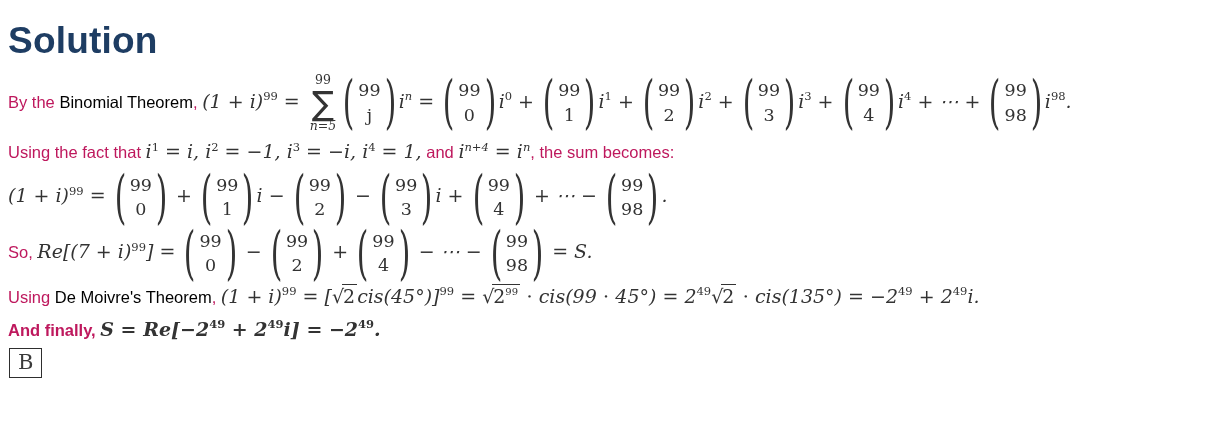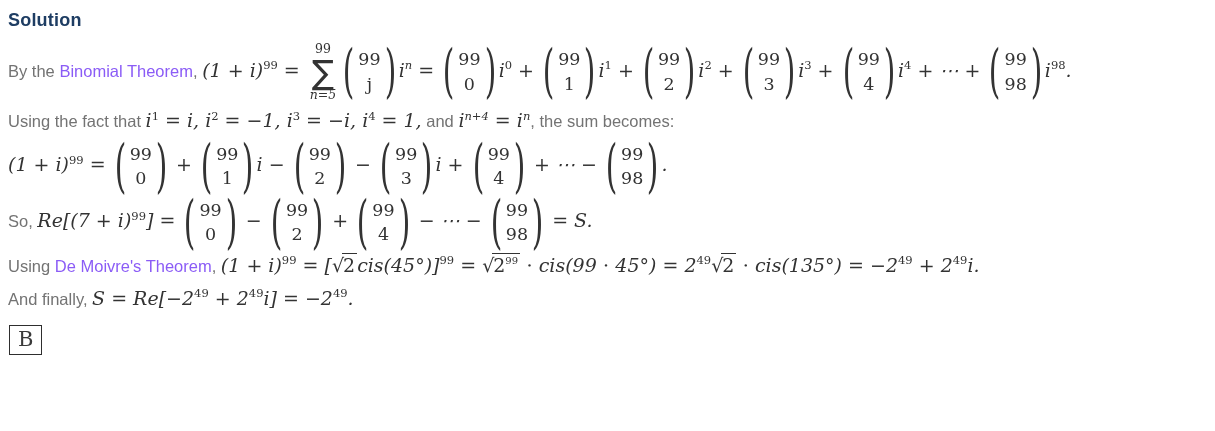--- a/index.html
+++ b/index.html
@@ -1,24 +1,24 @@
 <!DOCTYPE html>
 <html><head>
 <meta charset="utf-8">
 <style>
   html,body{margin:0;padding:0;background:#fff;}
   body{width:1215px;height:431px;overflow:hidden;font-family:"Liberation Sans",sans-serif;color:#3b3b3b;font-size:16.5px;}
   .wrap{padding:4px 10px 0 8px;}
-  h1.heading{font-size:18px;color:#1e3d63;margin:6px 0 12px;font-weight:700;letter-spacing:0.2px;}
+  h1.heading{font-size:37px;color:#1e3d63;margin:16px 0 12px;font-weight:700;letter-spacing:0.2px;}
   p{margin:0;}
   .para{line-height:1.4;}
   .disp{line-height:1.05;}
-  .mb2{margin-bottom:2px;} .mb6{margin-bottom:6px;} .mb8{margin-bottom:8px;}
-  .txt{color:#737373;}
-  a.link{color:#8b5cf6;text-decoration:none;cursor:pointer;}
+  .mb2{margin-bottom:2px;} .mb6{margin-bottom:6px;} .mb8{font-weight:bold;}
+  .txt{color:#be185d;}
+  a.link{color:#000000;text-decoration:none;cursor:pointer;}
   
   .m{font-family:"DejaVu Serif",serif;color:#333;font-size:19px;}
   .it{font-style:italic;}
   .up{font-style:normal;}
   sup.m{font-size:11.5px;position:relative;top:-1px;}
   sup.small{font-size:10px;}
   
   .binom{display:inline-flex;align-items:center;vertical-align:middle;font-style:normal;margin:0 1px;}
   .binom .paren{display:inline-block;font-family:"DejaVu Serif",serif;font-size:54px;line-height:1;font-style:normal;transform:scale(0.55,1.06);margin:0 -3px;color:#333;}
   .binom .stack{display:inline-flex;flex-direction:column;align-items:center;row-gap:7px;line-height:1;padding:0 2px;}

